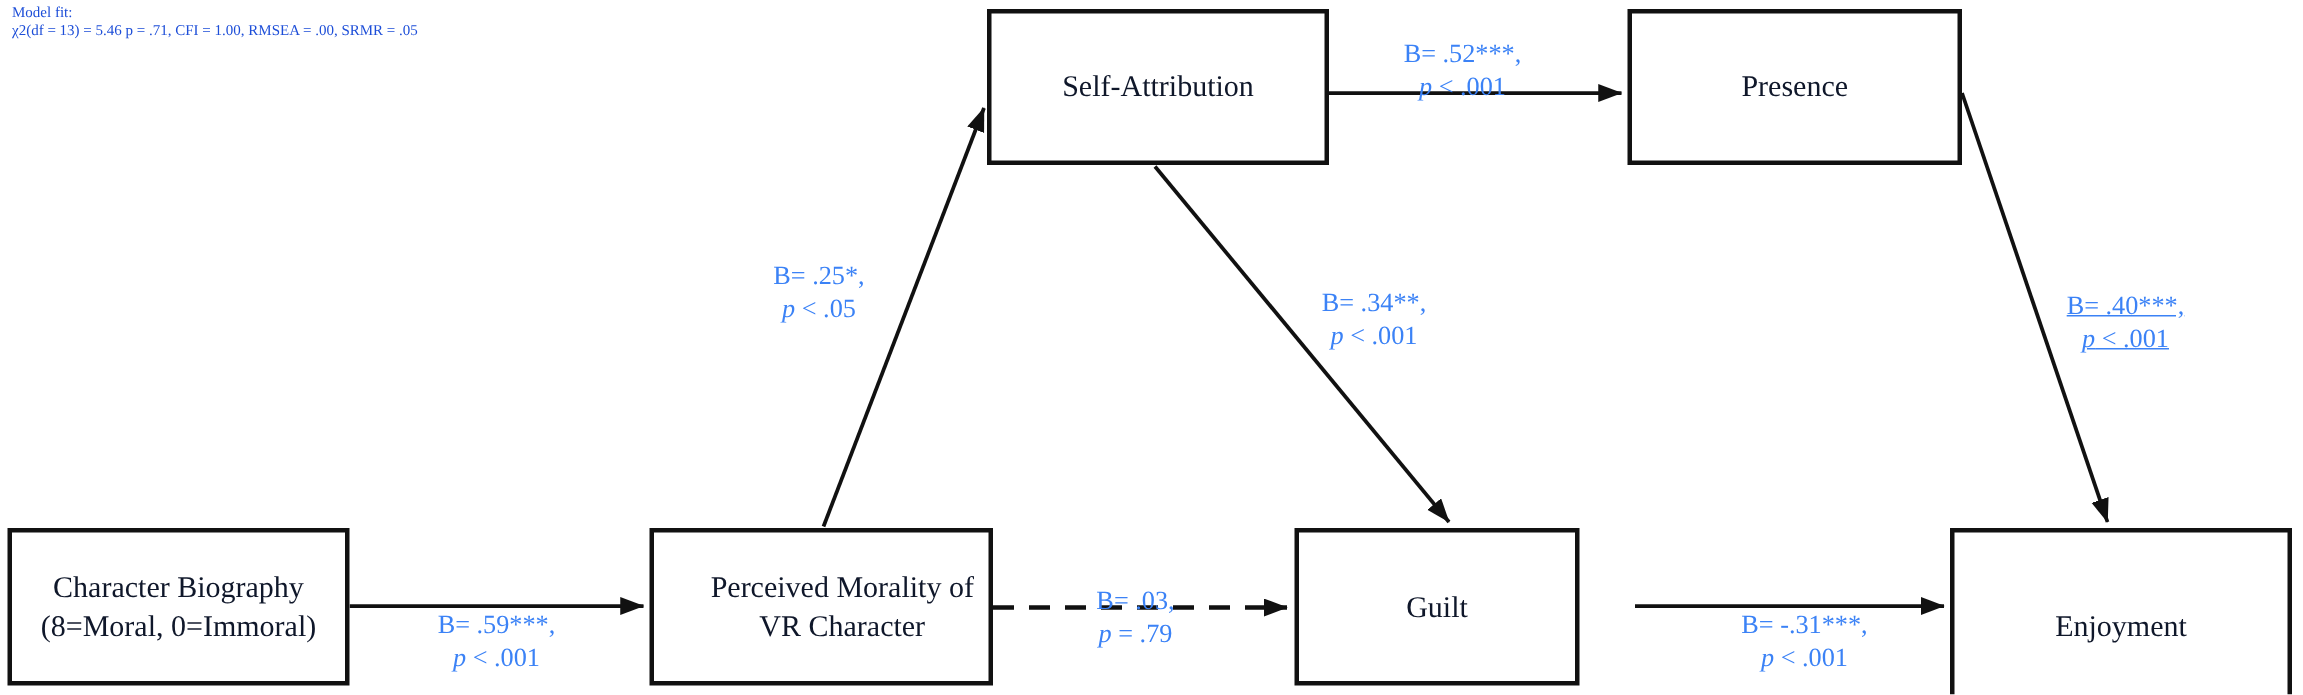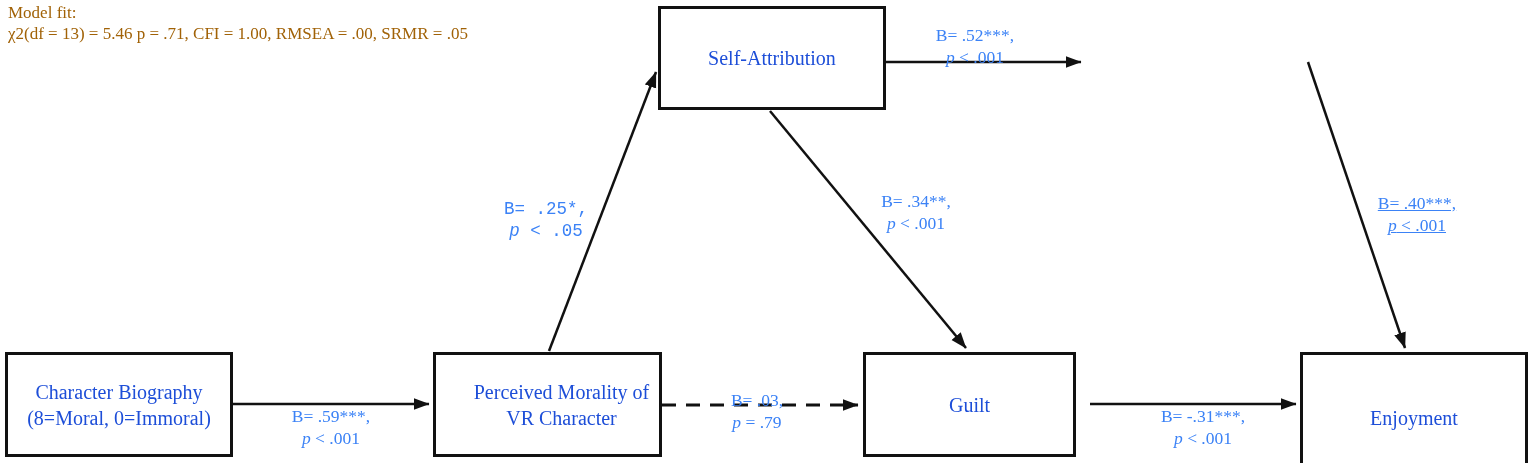--- a/index.html
+++ b/index.html
@@ -30,39 +30,39 @@
     background: #ffffff;
     display: flex;
     align-items: center;
     justify-content: center;
     text-align: center;
   }
   .node-label {
     font-size: 20px;
     line-height: 1.3;
     white-space: pre-line;
-    color: #1d4ed8;
+    color: #0f172a;
   }
   .edge-label {
     position: absolute;
     transform: translateX(-50%);
     text-align: center;
     font-size: 17.5px;
     line-height: 1.27;
     color: #3b82f6;
     white-space: nowrap;
   }
   .edge-label i { font-style: italic; }
   .model-fit {
     position: absolute;
     left: 8px;
     top: 3px;
-    font-size: 17px;
+    font-size: 10px;
     line-height: 1.22;
-    color: #a16207;
+    color: #1d4ed8;
     white-space: nowrap;
   }
 </style>
 </head>
 <body>
 
 <div class="canvas">
 
   <svg class="arrow-layer" viewBox="0 0 1535 463" xmlns="http://www.w3.org/2000/svg">
     <defs>
@@ -91,35 +91,38 @@
 
   <div class="node-box" style="left:433px; top:352px; width:229px; height:105px;padding-left:28px;">
     <span class="node-label">Perceived Morality of
 VR Character</span>
   </div>
 
   <div class="node-box" style="left:658px; top:6px; width:228px; height:104px;">
     <span class="node-label">Self-Attribution</span>
   </div>
 
+  <div class="node-box" style="left:1085px; top:6px; width:223px; height:104px;">
+    <span class="node-label">Presence</span>
+  </div>
 
-  <div class="node-box" style="left:863px; top:352px; width:213px; height:105px;">
+  <div class="node-box" style="left:863px; top:352px; width:190px; height:105px;">
     <span class="node-label">Guilt</span>
   </div>
 
   <div class="node-box" style="left:1300px; top:352px; width:228px; height:132px;">
     <span class="node-label">Enjoyment</span>
   </div>
 
   <div class="edge-label" style="left:331px; top:405px;">
     <span>B= .59***,</span><br>
     <i>p</i><span> &lt; .001</span>
   </div>
 
-  <div class="edge-label" style="left:546px; top:198px;font-family:Liberation Mono, monospace;">
+  <div class="edge-label" style="left:546px; top:172px;">
     <span>B= .25*,</span><br>
     <i>p</i><span> &lt; .05</span>
   </div>
 
   <div class="edge-label" style="left:975px; top:24px;">
     <span>B= .52***,</span><br>
     <i>p</i><span> &lt; .001</span>
   </div>
 
   <div class="edge-label" style="left:916px; top:190px;">

